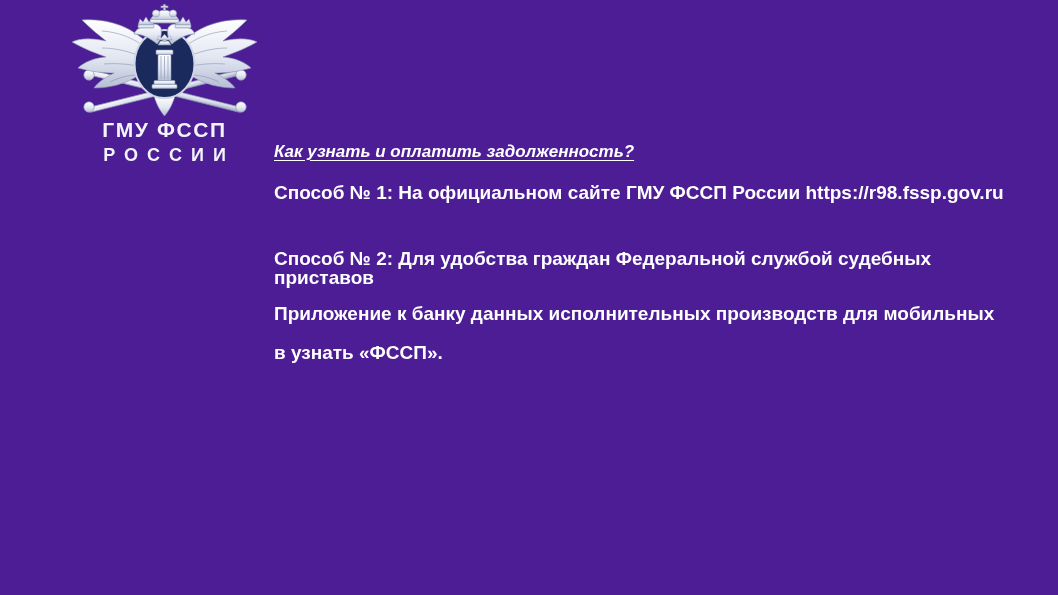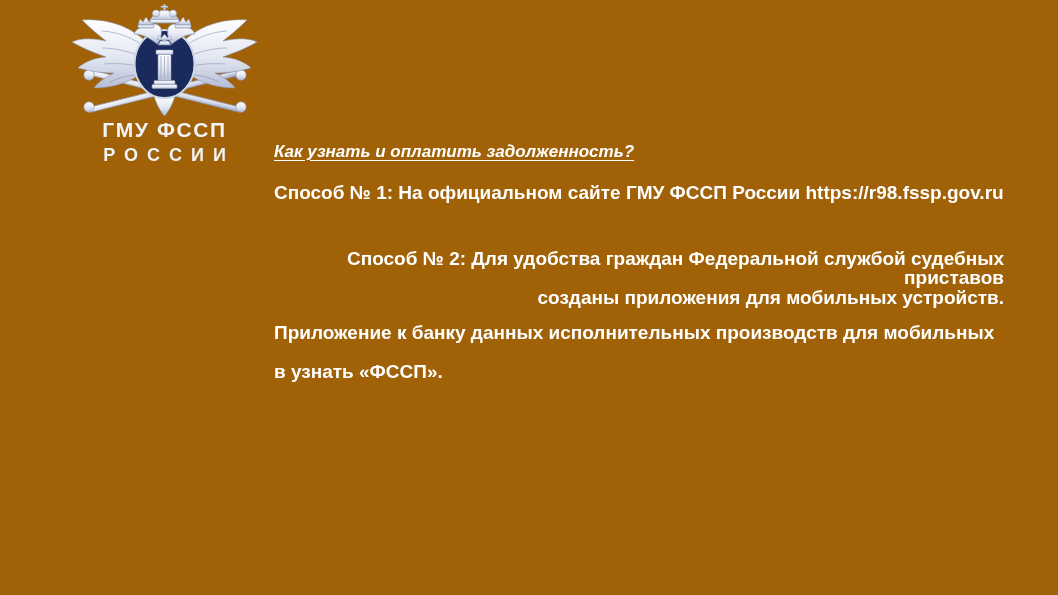--- a/index.html
+++ b/index.html
@@ -8,21 +8,21 @@
     padding: 0;
     background: #0f1a40;
   }
   body {
     font-family: "Liberation Sans", sans-serif;
   }
   .slide {
     position: relative;
     width: 1058px;
     height: 595px;
-    background: #a16207;
+    background: #4c1d95;
     overflow: hidden;
   }
 
   
   .emblem {
     position: absolute;
     left: 62px;
     top: 4px;
     width: 205px;
     height: 170px;
@@ -79,21 +79,20 @@
   }
   .para {
     color: #ffffff;
     font-size: 19px;
     font-weight: bold;
     line-height: 19.5px;
     margin: 0;
   }
   .para.gap-top {
     margin-top: 46px;
-    text-align: right;
   }
   .para.tight-top {
     margin-top: 16px;
   }
 </style>
 </head>
 <body>
 
 <div class="slide">
 
@@ -207,21 +206,20 @@
 
   <div class="content">
     <div class="heading">Как узнать и оплатить задолженность?</div>
 
     <p class="para">
       <span>Способ № 1: На официальном сайте ГМУ ФССП России https://r98.fssp.gov.ru</span><br>
     </p>
 
     <p class="para gap-top">
       <span>Способ № 2: Для удобства граждан Федеральной службой судебных приставов</span><br>
-      <span>созданы приложения для мобильных устройств.</span>
     </p>
 
     <p class="para tight-top">
       <span>Приложение к банку данных исполнительных производств для мобильных</span><br>
       <br>
       <span>в узнать «ФССП».</span>
     </p>
   </div>
 
 </div>

